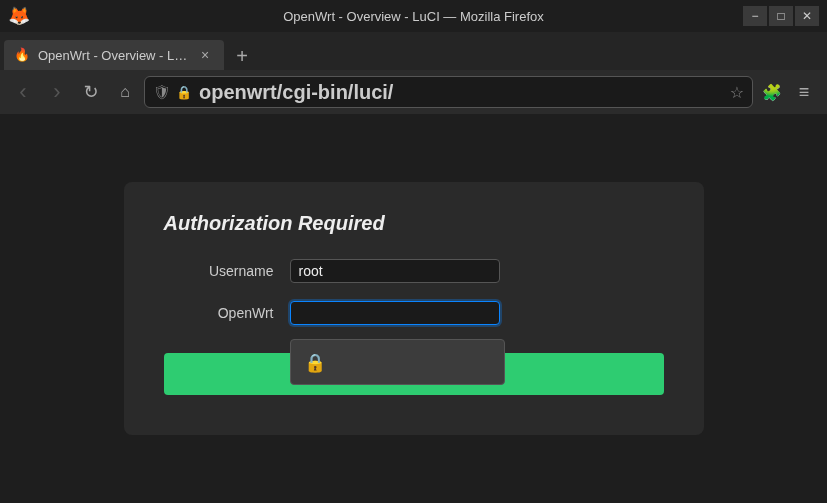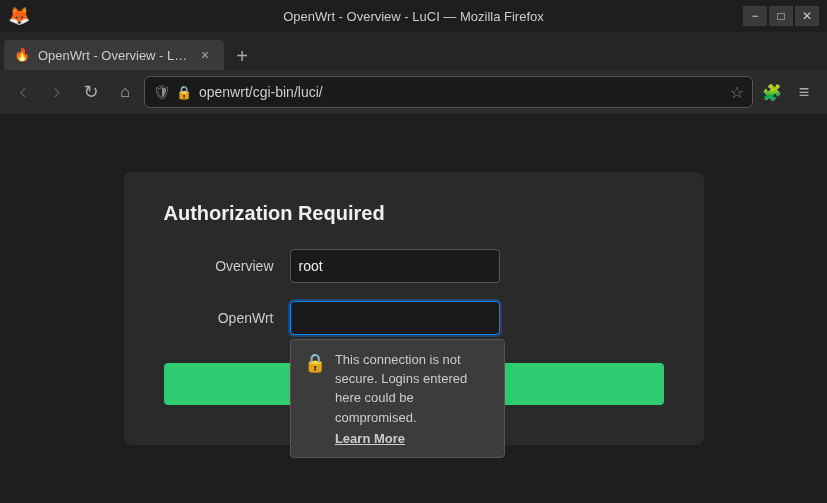--- a/index.html
+++ b/index.html
@@ -155,21 +155,22 @@
       align-items: center;
       color: #888;
       font-size: 13px;
     }
     .address-input {
       flex: 1;
       background: transparent;
       border: none;
       outline: none;
       color: #ccc;
-      font-size: 14px;
+      font-size: 20px;
+      font-weight: bold;
     }
     .nav-right {
       display: flex;
       align-items: center;
       gap: 2px;
     }
 
     
     .content-area {
       background: #1e1e1e;
@@ -185,36 +186,37 @@
       border-radius: 8px;
       padding: 30px 40px 40px 40px;
       width: 580px;
       position: relative;
     }
     .auth-title {
       color: #eee;
       font-size: 20px;
       font-weight: 600;
       margin-bottom: 24px;
+      font-style: italic;
     }
     .form-row {
       display: flex;
       align-items: center;
       margin-bottom: 18px;
     }
     .form-label {
       color: #ccc;
       font-size: 14px;
       width: 110px;
       text-align: right;
       margin-right: 16px;
     }
     .form-input {
       width: 210px;
-      height: 34px;
+      height: 24px;
       background: #1a1a1a;
       border: 1px solid #555;
       border-radius: 4px;
       color: #eee;
       font-size: 14px;
       padding: 0 8px;
       outline: none;
     }
     .password-wrapper {
       position: relative;
@@ -312,37 +314,32 @@
     <button class="nav-btn">🧩</button>
     <button class="nav-btn" style="font-size:18px;">≡</button>
   </div>
 </div>
 
 <div class="content-area">
   <div class="auth-dialog">
     <div class="auth-title">Authorization Required</div>
 
     <div class="form-row">
-      <label class="form-label">Overview</label>
+      <label class="form-label">Username</label>
       <input class="form-input" type="text" value="root" style="">
     </div>
 
     <div class="form-row">
       <label class="form-label">OpenWrt</label>
       <div class="password-wrapper">
         <input class="form-input" type="password" value="" style="border-color: rgb(10, 132, 255); box-shadow: rgba(10, 132, 255, 0.3) 0px 0px 0px 2px;">
         
         <div class="security-tooltip">
           <div class="security-tooltip-header">
             <span class="lock-warning-icon">🔒</span>
-            <div>
-              <span class="security-tooltip-text">This connection is not secure. Logins entered here could be compromised.</span>
-              <br>
-              <span class="security-tooltip-link">Learn More</span>
-            </div>
           </div>
         </div>
       </div>
     </div>
 
     <div class="btn-row">
       <button class="btn-login">Login</button>
     </div>
   </div>
 </div>

